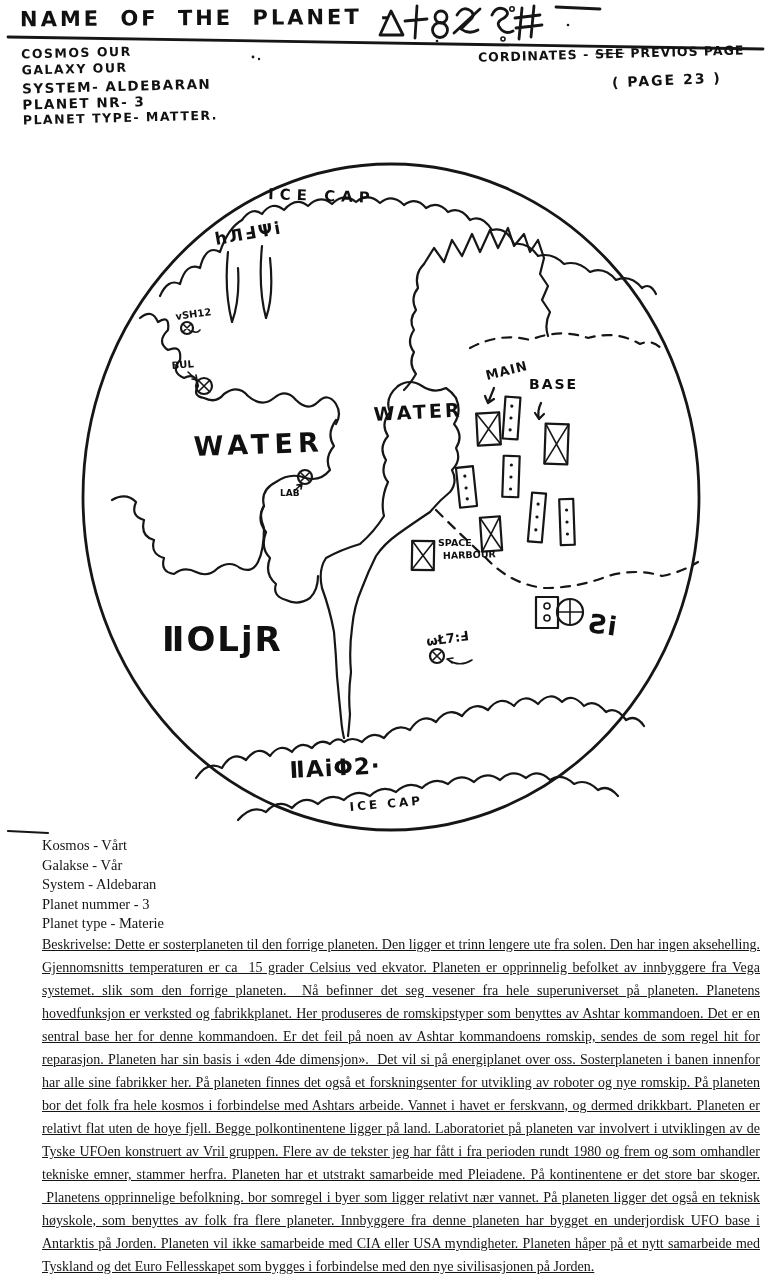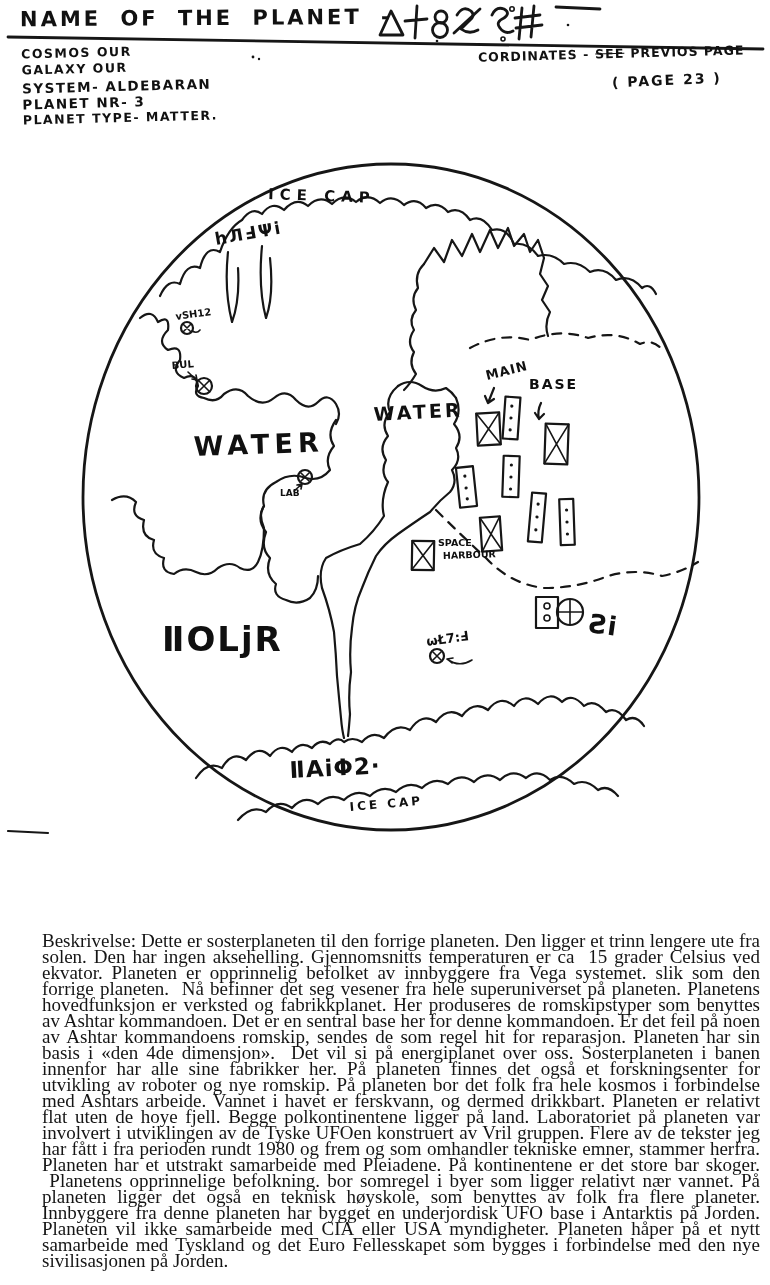--- a/index.html
+++ b/index.html
@@ -9,21 +9,21 @@
   
   .hand{font-family:"DejaVu Sans",sans-serif;font-weight:700;color:#111;}
   .title{font-size:21px;letter-spacing:3px;word-spacing:9px;transform:rotate(-.4deg);}
   .info-line{font-size:12.5px;letter-spacing:1.5px;line-height:16px;white-space:nowrap;}
   .coords-line{font-size:12.5px;letter-spacing:1px;white-space:nowrap;transform:rotate(-1.6deg);}
   .coords-line span{margin-right:6px;}
   .strike{text-decoration:line-through;}
   .pageref{font-size:14px;letter-spacing:2px;transform:rotate(-2.5deg);}
   
   .typed-list div{font-size:14.5px;line-height:19.6px;}
-  .desc{font-size:19px;line-height:16px;text-align:justify;}
+  .desc{font-size:14px;line-height:23px;text-align:justify;text-decoration:underline;}
   
   svg .ink{stroke:#161616;fill:none;stroke-linecap:round;stroke-linejoin:round;}
   svg .w1{stroke-width:1.6;} svg .w2{stroke-width:2.2;} svg .w3{stroke-width:2.8;}
   svg .dash{stroke-dasharray:9 8;}
   svg .dot{fill:#161616;stroke:none;}
   svg text{fill:#101010;stroke:none;font-family:"DejaVu Sans",sans-serif;font-weight:700;}
 </style>
 </head>
 <body>
 
@@ -207,16 +207,23 @@
     <div class="hand info-line" style="font-size:13.5px;margin-top:2px;">SYSTEM- ALDEBARAN</div>
     <div class="hand info-line" style="font-size:13.5px;">PLANET NR- 3</div>
     <div class="hand info-line">PLANET TYPE- MATTER.</div>
   </div>
 
   <div class="abs hand coords-line" style="left:478px;top:46px;">
     <span>CORDINATES -</span><span class="strike">SEE</span><span>PREVIOS PAGE</span>
   </div>
   <div class="abs hand pageref" style="left:612px;top:72px;">( PAGE 23 )</div>
 
+  <div class="abs typed-list" style="left:42px;top:836px;">
+    <div>Kosmos - Vårt</div>
+    <div>Galakse - Vår</div>
+    <div>System - Aldebaran</div>
+    <div>Planet nummer - 3</div>
+    <div>Planet type - Materie</div>
+  </div>
 
   <p class="abs desc" style="left:42px;top:933px;width:718px;margin:0;">Beskrivelse: Dette er sosterplaneten til den forrige planeten. Den ligger et trinn lengere ute fra solen. Den har ingen aksehelling. Gjennomsnitts temperaturen er ca &nbsp;15 grader Celsius ved ekvator. Planeten er opprinnelig befolket av innbyggere fra Vega systemet. slik som den forrige planeten. &nbsp;Nå befinner det seg vesener fra hele superuniverset på planeten. Planetens hovedfunksjon er verksted og fabrikkplanet. Her produseres de romskipstyper som benyttes av Ashtar kommandoen. Det er en sentral base her for denne kommandoen. Er det feil på noen av Ashtar kommandoens romskip, sendes de som regel hit for reparasjon. Planeten har sin basis i «den 4de dimensjon». &nbsp;Det vil si på energiplanet over oss. Sosterplaneten i banen innenfor har alle sine fabrikker her. På planeten finnes det også et forskningsenter for utvikling av roboter og nye romskip. På planeten bor det folk fra hele kosmos i forbindelse med Ashtars arbeide. Vannet i havet er ferskvann, og dermed drikkbart. Planeten er relativt flat uten de hoye fjell. Begge polkontinentene ligger på land. Laboratoriet på planeten var involvert i utviklingen av de Tyske UFOen konstruert av Vril gruppen. Flere av de tekster jeg har fått i fra perioden rundt 1980 og frem og som omhandler tekniske emner, stammer herfra. Planeten har et utstrakt samarbeide med Pleiadene. På kontinentene er det store bar skoger. &nbsp;Planetens opprinnelige befolkning. bor somregel i byer som ligger relativt nær vannet. På planeten ligger det også en teknisk høyskole, som benyttes av folk fra flere planeter. Innbyggere fra denne planeten har bygget en underjordisk UFO base i Antarktis på Jorden. Planeten vil ikke samarbeide med CIA eller USA myndigheter. Planeten håper på et nytt samarbeide med Tyskland og det Euro Fellesskapet som bygges i forbindelse med den nye sivilisasjonen på Jorden.</p>
 
 </div>
 
 </body></html>

